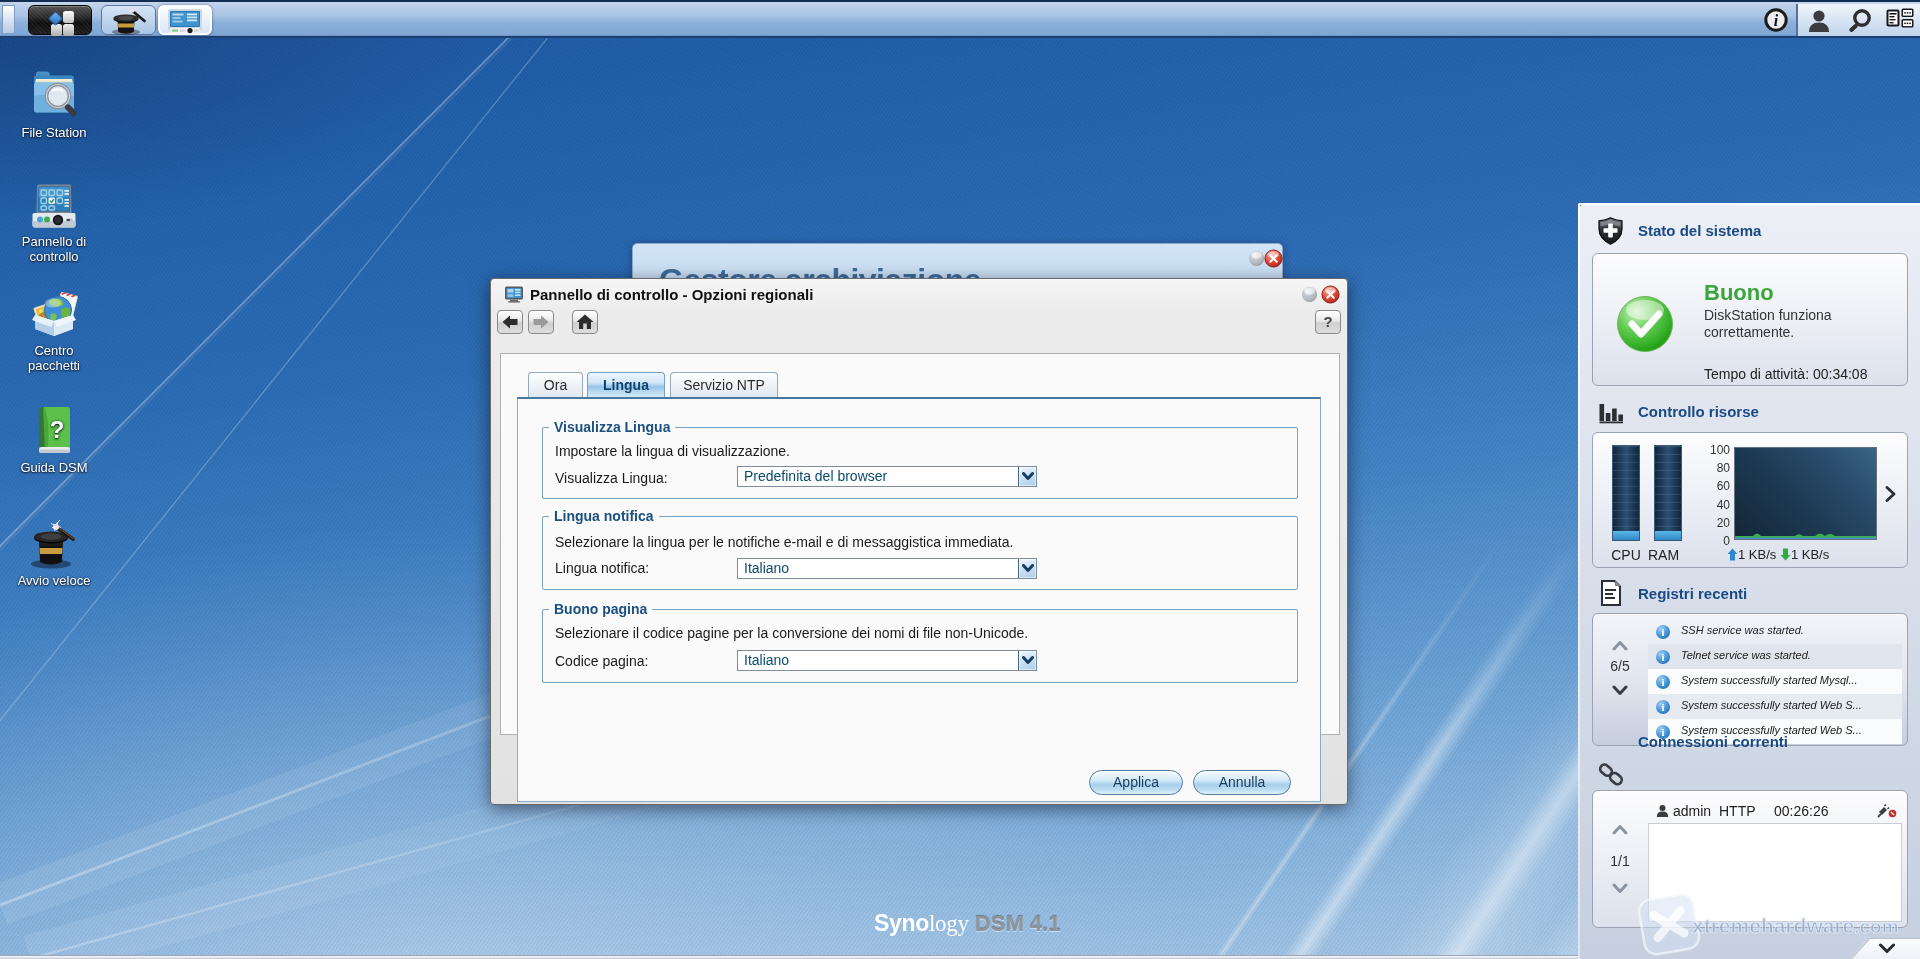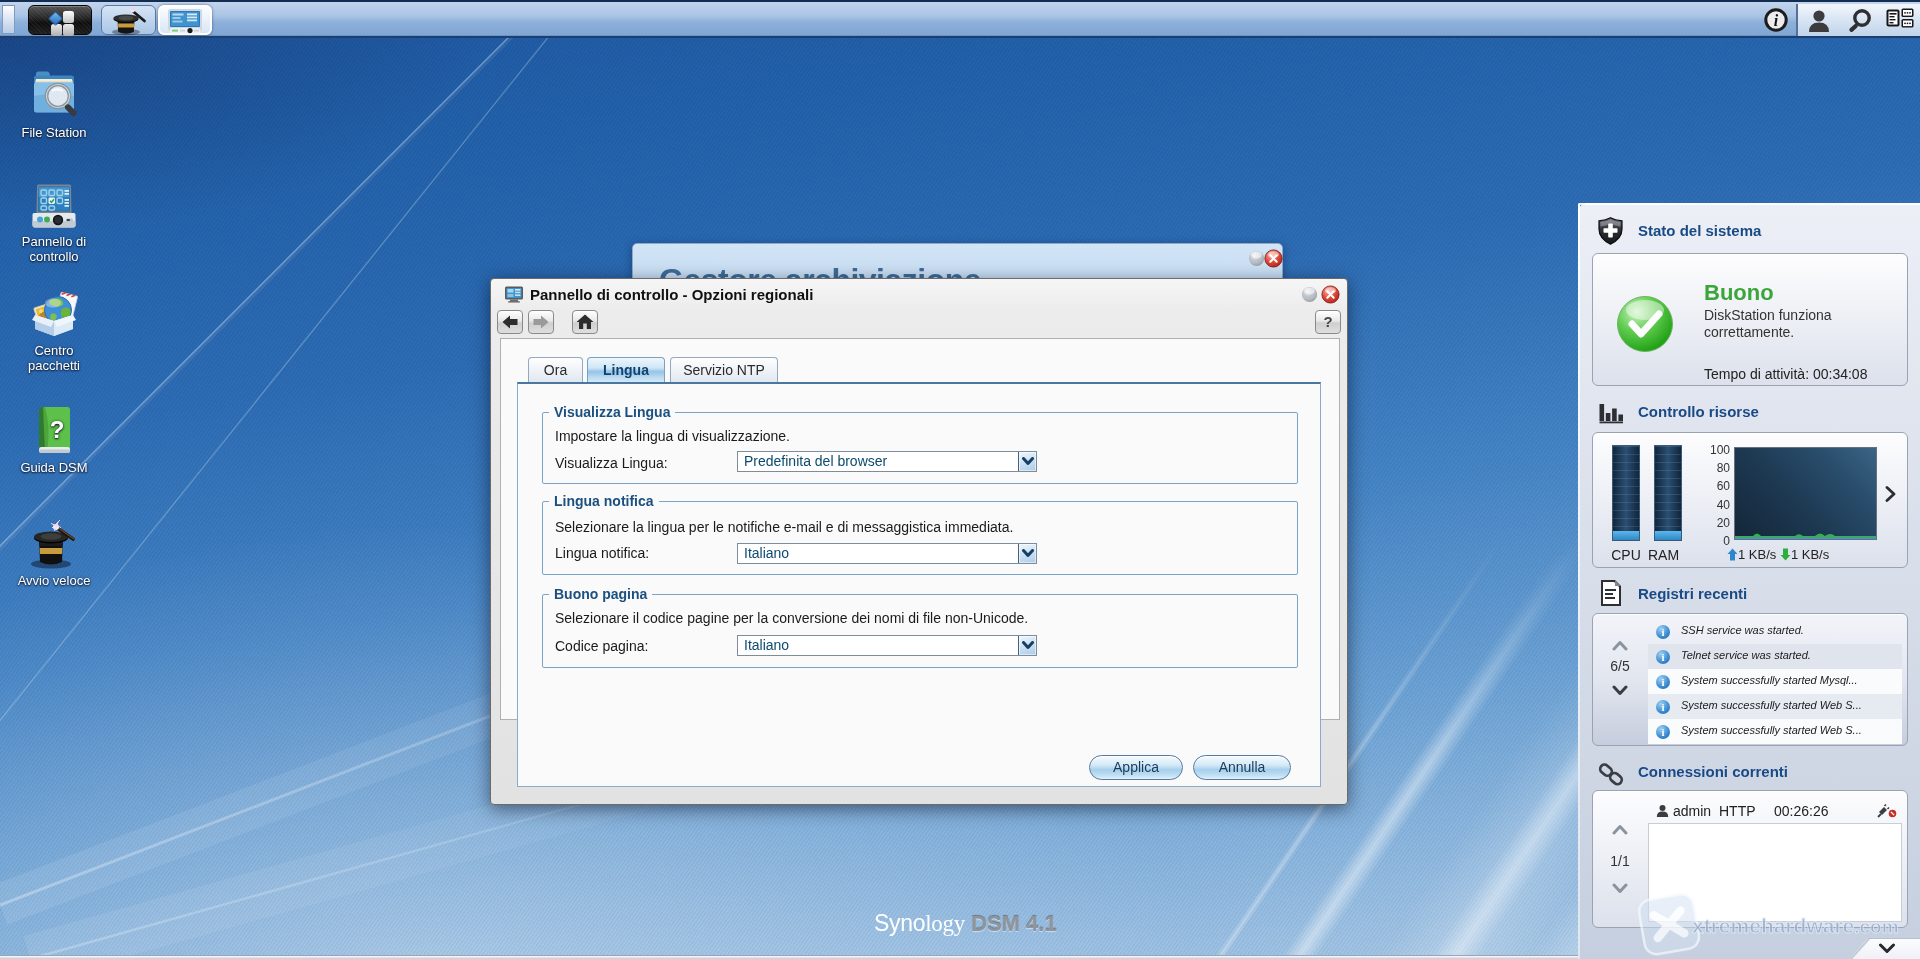--- a/index.html
+++ b/index.html
@@ -30,21 +30,21 @@
 
 #bgwin { position:absolute; left:632px; top:243px; width:651px; height:120px;
   background:linear-gradient(#d2e4f6 0%, #c4dbf2 40%, #b4d0ee 100%); border:1px solid #8fa9c9; border-radius:5px 5px 0 0; box-shadow:0 2px 10px rgba(0,0,30,0.35); }
 #bgwin h1 { font-size:32px; color:#3d6c99; font-weight:bold; padding:18px 0 0 26px; letter-spacing:-0.5px; }
 
 #fgwin { position:absolute; left:490px; top:278px; width:858px; height:527px;
   background:linear-gradient(#f6f6f6 0%, #ececec 6%, #e2e2e2 100%); border:1px solid #6b6b6b; border-radius:4px;
   box-shadow:0 4px 18px rgba(0,0,20,0.5); }
 #fg-title-txt { position:absolute; left:39px; top:7px; font-size:15px; font-weight:bold; color:#101010; }
 .navbtn { position:absolute; top:31px; width:26px; height:24px; background:linear-gradient(#ffffff,#e8e8e8 45%,#cfcfcf 55%,#dedede); border:1px solid #8a8a8a; border-radius:4px; }
-#fg-content { position:absolute; left:9px; top:59px; width:840px; height:382px; background:#fafafa; border:1px solid #b0b0b0; }
+#fg-content { position:absolute; left:9px; top:74px; width:840px; height:382px; background:#fafafa; border:1px solid #b0b0b0; }
 .tab { position:absolute; height:26px; border:1px solid #93a9bf; border-bottom:none; border-radius:4px 4px 0 0; background:linear-gradient(#fefefe,#e9eef4 70%, #dfe7f0); font-size:14px; color:#2b2b2b; text-align:center; line-height:25px; }
 .tab.active { background:linear-gradient(#eef6fc 0%, #cfe6f6 40%, #96c3e8 55%, #bcdcf2 78%, #d8ecf8 100%); font-weight:bold; color:#10436e; border-color:#7aa0c2; }
 #tabpanel { position:absolute; left:16px; top:43px; width:804px; height:405px; border:1px solid #8aabcb; border-top:2px solid #49779f; background:#fafafa; }
 fieldset { position:absolute; left:24px; width:756px; border:1px solid #7ba3c5; border-radius:2px; }
 fieldset legend { font-size:14px; font-weight:bold; color:#1b5080; margin-left:6px; padding:0 5px; }
 .desc { position:absolute; left:12px; font-size:14px; color:#1a1a1a; }
 .flabel { position:absolute; left:12px; font-size:14px; color:#1a1a1a; }
 .sel { position:absolute; left:194px; width:300px; height:21px; background:#fff; border:1px solid #7f8c99; font-size:14px; color:#0c4a6e; line-height:19px; padding-left:6px; }
 .selarr { position:absolute; right:0; top:0; width:18px; height:19px; background:linear-gradient(160deg,#f2f8fd 0%,#cfe3f4 45%,#abcce8 100%); border-left:1px solid #44637e; box-shadow: inset 0 0 0 1px rgba(255,255,255,0.5); }
 .selarr svg { position:absolute; left:3px; top:5px; }
@@ -520,21 +520,21 @@
         </div>
     </div>
   </div>
 
   <svg width="30" height="30" viewBox="0 0 30 30" style="position:absolute; left:18px; top:556px;">
     <g transform="rotate(40 15 15)">
       <rect x="2.5" y="11" width="12.5" height="8.6" rx="4.3" fill="none" stroke="#3a3e44" stroke-width="2.7"></rect>
       <rect x="15.5" y="11" width="12.5" height="8.6" rx="4.3" fill="none" stroke="#3a3e44" stroke-width="2.7"></rect>
     </g>
   </svg>
-  <div class="phead" style="top:560px;">Connessioni correnti</div>
+  <div class="phead" style="top:530px;">Connessioni correnti</div>
   <div class="pbox" style="top:587px; height:138px;">
     <div class="navcol">
       <svg width="16" height="11" viewBox="0 0 16 11" style="position:absolute;left:19px;top:33px;">
           <path d="M2 9 L8 2.5 L14 9" fill="none" stroke="#8a93a0" stroke-width="3" stroke-linecap="round" stroke-linejoin="round"></path>
         </svg>
       <div class="pg" style="top:62px;">1/1</div>
       <svg width="16" height="11" viewBox="0 0 16 11" style="position:absolute;left:19px;top:92px;">
           <path d="M2 2 L8 8.5 L14 2" fill="none" stroke="#8a93a0" stroke-width="3" stroke-linecap="round" stroke-linejoin="round"></path>
         </svg>
     </div>
@@ -556,21 +556,21 @@
   </div>
 </div>
 
 <style>
 .loginfo { position:absolute; left:8px; top:5.5px; width:14px; height:14px; border-radius:50%;
   background:radial-gradient(circle at 35% 28%, #9fd0f2, #3f8fd4 55%, #1b62a8); }
 .loginfo:after { content:"i"; position:absolute; left:0; top:0; width:14px; text-align:center; font-size:11px; line-height:14px; color:#fff; font-weight:bold; font-family:"Liberation Serif",serif; }
 .logtxt { position:absolute; left:33px; top:5px; font-size:11px; color:#1a1a1a; white-space:nowrap;font-style:italic; }
 </style>
 
-<div id="syno"><span style="font-weight:normal;">Syno</span><span style="font-family:'Liberation Serif',serif;">logy</span><span style="font-size:22px; color:#8f959d; font-weight:bold; letter-spacing:0px; text-shadow:0 1px 1px rgba(255,255,255,0.5), 0 -1px 1px rgba(60,60,60,0.5);"> DSM 4.1</span></div>
+<div id="syno"><span style="font-weight:bold;">Syno</span><span style="font-family:'Liberation Serif',serif;">logy</span><span style="font-size:22px; color:#8f959d; font-weight:bold; letter-spacing:0px; text-shadow:0 1px 1px rgba(255,255,255,0.5), 0 -1px 1px rgba(60,60,60,0.5);"> DSM 4.1</span></div>
 <div id="bottomstrip"></div>
 <div id="corner-tab">
   <svg width="18" height="11" viewBox="0 0 18 11" style="position:absolute;left:28px;top:4px;">
       <path d="M2.5 2 L9 8.5 L15.5 2" fill="none" stroke="#26292e" stroke-width="3" stroke-linecap="round" stroke-linejoin="round"></path>
     </svg>
 </div>
 
 <div id="watermark">
   <svg width="280" height="78" viewBox="0 0 280 78">
     <g transform="rotate(-10 32 42)">

